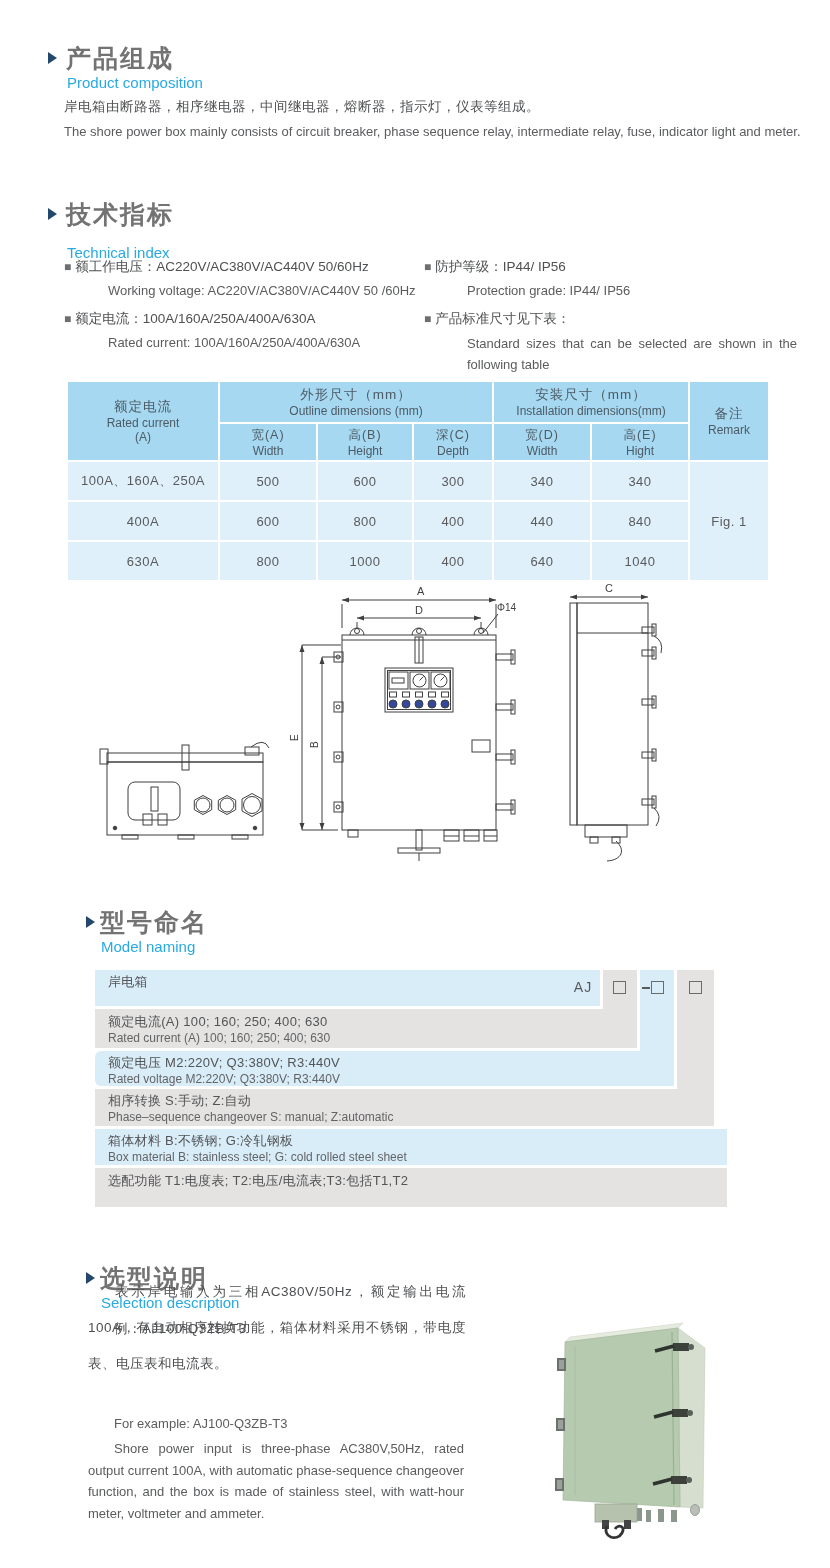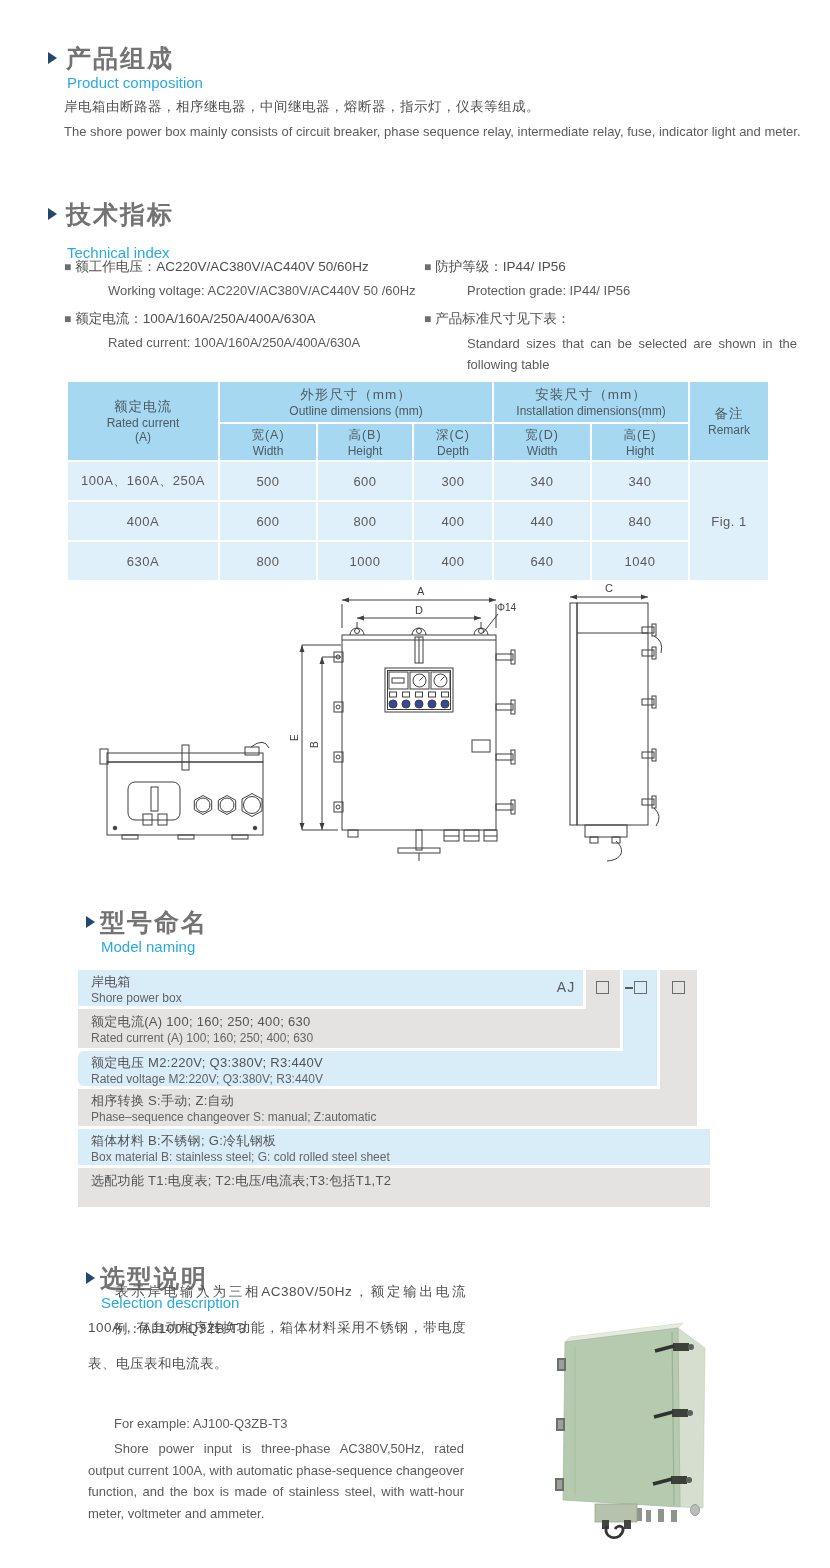--- a/index.html
+++ b/index.html
@@ -281,29 +281,28 @@
       <rect x="122" y="257" width="16" height="4"></rect>
         <rect x="178" y="257" width="16" height="4"></rect>
         <rect x="232" y="257" width="16" height="4"></rect>
     </g>
   </svg>
 
   <div class="abs tri" style="left:86px;top:916px;"></div>
   <div class="abs t-cn" style="left:100px;top:906px;">型号命名</div>
   <div class="abs t-en" style="left:101px;top:938px;">Model naming</div>
 
-  <div class="abs" style="left:78px;top:970px;width:640px;height:240px;">
+  <div class="abs" style="left:95px;top:970px;width:640px;height:240px;">
 
     <div class="abs nm-gray" style="left:508px;top:0;width:34px;height:78px;"></div>
     <div class="abs nm-blue" style="left:545px;top:0;width:34px;height:116px;"></div>
     <div class="abs nm-gray" style="left:582px;top:0;width:37px;height:156px;"></div>
 
     <div class="abs nm-blue nm-row" style="left:0;top:0;width:505px;height:36px;">
       <div class="nm-cn">岸电箱</div>
-      <div class="nm-en">Shore power box</div>
     </div>
     <div class="abs nm-gray nm-row" style="left:0;top:39px;width:542px;height:39px;padding-top:5px;">
       <div class="nm-cn">额定电流(A)  100; 160; 250; 400; 630</div>
       <div class="nm-en">Rated current (A) 100; 160; 250; 400; 630</div>
     </div>
     <div class="abs nm-blue nm-row" style="left:0;top:81px;width:579px;height:35px;border-radius:6px;">
       <div class="nm-cn">额定电压   M2:220V;  Q3:380V;  R3:440V</div>
       <div class="nm-en">Rated voltage  M2:220V;  Q3:380V;  R3:440V</div>
     </div>
     <div class="abs nm-gray nm-row" style="left:0;top:119px;width:619px;height:37px;">

